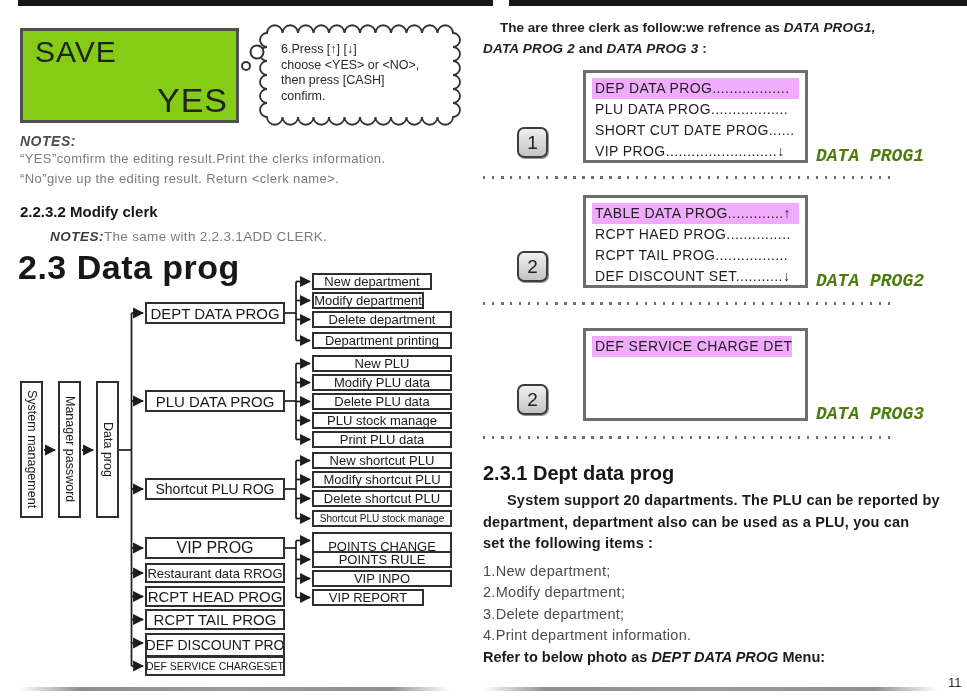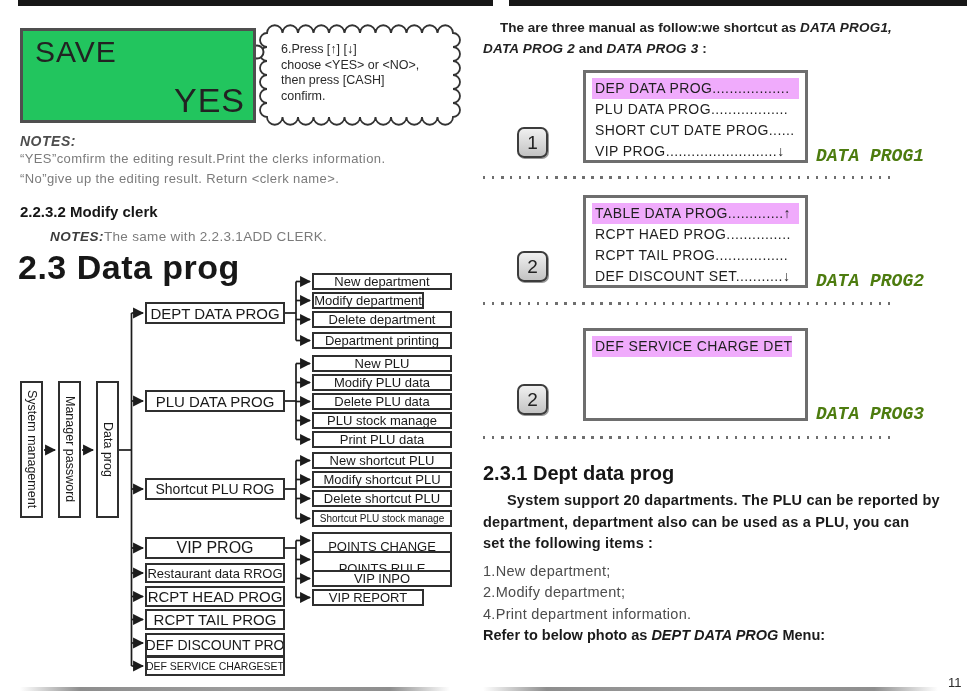--- a/index.html
+++ b/index.html
@@ -8,22 +8,22 @@
     position:relative; overflow:hidden; background:#ffffff;
     font-family:"Liberation Sans", sans-serif; color:#1c1c1c;
   }
 
   
   .topbar { position:absolute; top:0; height:6px; background:#171717; }
   .botbar { position:absolute; top:687px; height:4px;
             background:linear-gradient(90deg, rgba(140,140,140,0) 0%, #8e8e8e 14%, #9c9c9c 50%, #8e8e8e 86%, rgba(140,140,140,0) 100%); }
 
   
-  .savebox { position:absolute; left:20px; top:28px; width:236px; height:95px;
-             border:3px solid #4f4f4f; background:#22c55e; }
+  .savebox { position:absolute; left:20px; top:28px; width:219px; height:95px;
+             border:3px solid #4f4f4f; background:#84cc16; }
   .save-tl { position:absolute; left:12px; top:4px; font-size:30px; letter-spacing:1px; color:#222; }
   .save-br { position:absolute; right:8px; bottom:0px; font-size:34px; letter-spacing:1px; color:#222; }
 
   
   .callout-text { position:absolute; left:281px; top:42px; width:165px;
                   font-size:12.5px; line-height:15.5px; color:#2a2a2a; }
 
   .notes-head { position:absolute; left:20px; top:133px; font-size:14px; font-weight:bold;
                 font-style:italic; color:#4d4d4d; letter-spacing:0.5px; }
   .notes-line { position:absolute; left:20px; font-size:13px; color:#7b7b7b; letter-spacing:0.4px; }
@@ -174,43 +174,43 @@
 <div class="fc-box" style="left:145px;top:302px;width:140px;height:22px;font-size:15px">DEPT DATA PROG</div>
 <div class="fc-box" style="left:145px;top:390px;width:140px;height:22px;font-size:15px">PLU DATA PROG</div>
 <div class="fc-box" style="left:145px;top:478px;width:140px;height:22px;font-size:14px">Shortcut PLU ROG</div>
 <div class="fc-box" style="left:145px;top:537px;width:140px;height:22px;font-size:16px">VIP PROG</div>
 <div class="fc-box" style="left:145px;top:563px;width:140px;height:20px;font-size:13px">Restaurant data RROG</div>
 <div class="fc-box" style="left:145px;top:586px;width:140px;height:21px;font-size:15px">RCPT HEAD PROG</div>
 <div class="fc-box" style="left:145px;top:609px;width:140px;height:21px;font-size:15px">RCPT TAIL PROG</div>
 <div class="fc-box" style="left:145px;top:633px;width:140px;height:24px;font-size:14px">DEF DISCOUNT PRO</div>
 <div class="fc-box" style="left:145px;top:656px;width:140px;height:20px;font-size:10.5px">DEF SERVICE CHARGESET</div>
 
-<div class="fc-box" style="left:312px;top:273px;width:140px;height:17px;font-size:13px">New department</div>
+<div class="fc-box" style="left:312px;top:273px;width:120px;height:17px;font-size:13px">New department</div>
 <div class="fc-box" style="left:312px;top:292px;width:112px;height:17px;font-size:13px">Modify department</div>
 <div class="fc-box" style="left:312px;top:311px;width:140px;height:17px;font-size:13px">Delete department</div>
 <div class="fc-box" style="left:312px;top:332px;width:140px;height:17px;font-size:13px">Department printing</div>
 
 <div class="fc-box" style="left:312px;top:355px;width:140px;height:17px;font-size:13px">New PLU</div>
 <div class="fc-box" style="left:312px;top:374px;width:140px;height:17px;font-size:13px">Modify PLU data</div>
 <div class="fc-box" style="left:312px;top:393px;width:140px;height:17px;font-size:13px">Delete PLU data</div>
 <div class="fc-box" style="left:312px;top:412px;width:140px;height:17px;font-size:13px">PLU stock manage</div>
 <div class="fc-box" style="left:312px;top:431px;width:140px;height:17px;font-size:13px">Print PLU data</div>
 
 <div class="fc-box" style="left:312px;top:452px;width:140px;height:17px;font-size:13px">New shortcut PLU</div>
 <div class="fc-box" style="left:312px;top:471px;width:140px;height:17px;font-size:13px">Modify shortcut PLU</div>
 <div class="fc-box" style="left:312px;top:490px;width:140px;height:17px;font-size:13px">Delete shortcut PLU</div>
 <div class="fc-box" style="left:312px;top:510px;width:140px;height:17px;font-size:10px">Shortcut PLU stock manage</div>
 
 <div class="fc-box" style="left:312px;top:532px;width:140px;height:28px;font-size:13px">POINTS CHANGE</div>
-<div class="fc-box" style="left:312px;top:551px;width:140px;height:34px;font-size:13px">POINTS RULE</div>
+<div class="fc-box" style="left:312px;top:551px;width:140px;height:17px;font-size:13px">POINTS RULE</div>
 <div class="fc-box" style="left:312px;top:570px;width:140px;height:17px;font-size:13px">VIP INPO</div>
 <div class="fc-box" style="left:312px;top:589px;width:112px;height:17px;font-size:13px">VIP REPORT</div>
 
 <div class="intro">
-  <div class="pl"><span class="n">The are three manual as follow:we shortcut as </span><span class="bi">DATA PROG1,</span></div>
+  <div class="pl"><span class="n">The are three clerk as follow:we refrence as </span><span class="bi">DATA PROG1,</span></div>
   <div><span class="bi">DATA PROG 2</span><span class="n"> and </span><span class="bi">DATA PROG 3</span><span class="n"> :</span></div>
 </div>
 
 <div class="pbtn" style="left:517px;top:127px">1</div>
 <div class="screen" style="left:583px;top:70px">
   <div class="srow sel">DEP DATA PROG..................</div>
   <div class="srow">PLU DATA PROG..................</div>
   <div class="srow">SHORT CUT DATE PROG......</div>
   <div class="srow">VIP PROG..........................↓</div>
 </div>
@@ -235,16 +235,17 @@
 <div class="dotline" style="left:483px;top:436px;width:414px"></div>
 
 <div class="h-231">2.3.1 Dept data prog</div>
 <div class="sec">
   <div class="bold" style="padding-left:24px">System support  20 dapartments. The PLU can be reported by</div>
   <div class="bold">department, department also can be used as a PLU, you can</div>
   <div class="bold">set the following items :</div>
   <div class="items-block">
     <div class="item">1.New department;</div>
     <div class="item">2.Modify department;</div>
+    <div class="item">3.Delete department;</div>
     <div class="item">4.Print department information.</div>
   </div>
   <div class="refer"><span>Refer to below photo  as </span><i>DEPT DATA PROG</i><span> Menu:</span></div>
 </div>
 
 </body></html>

